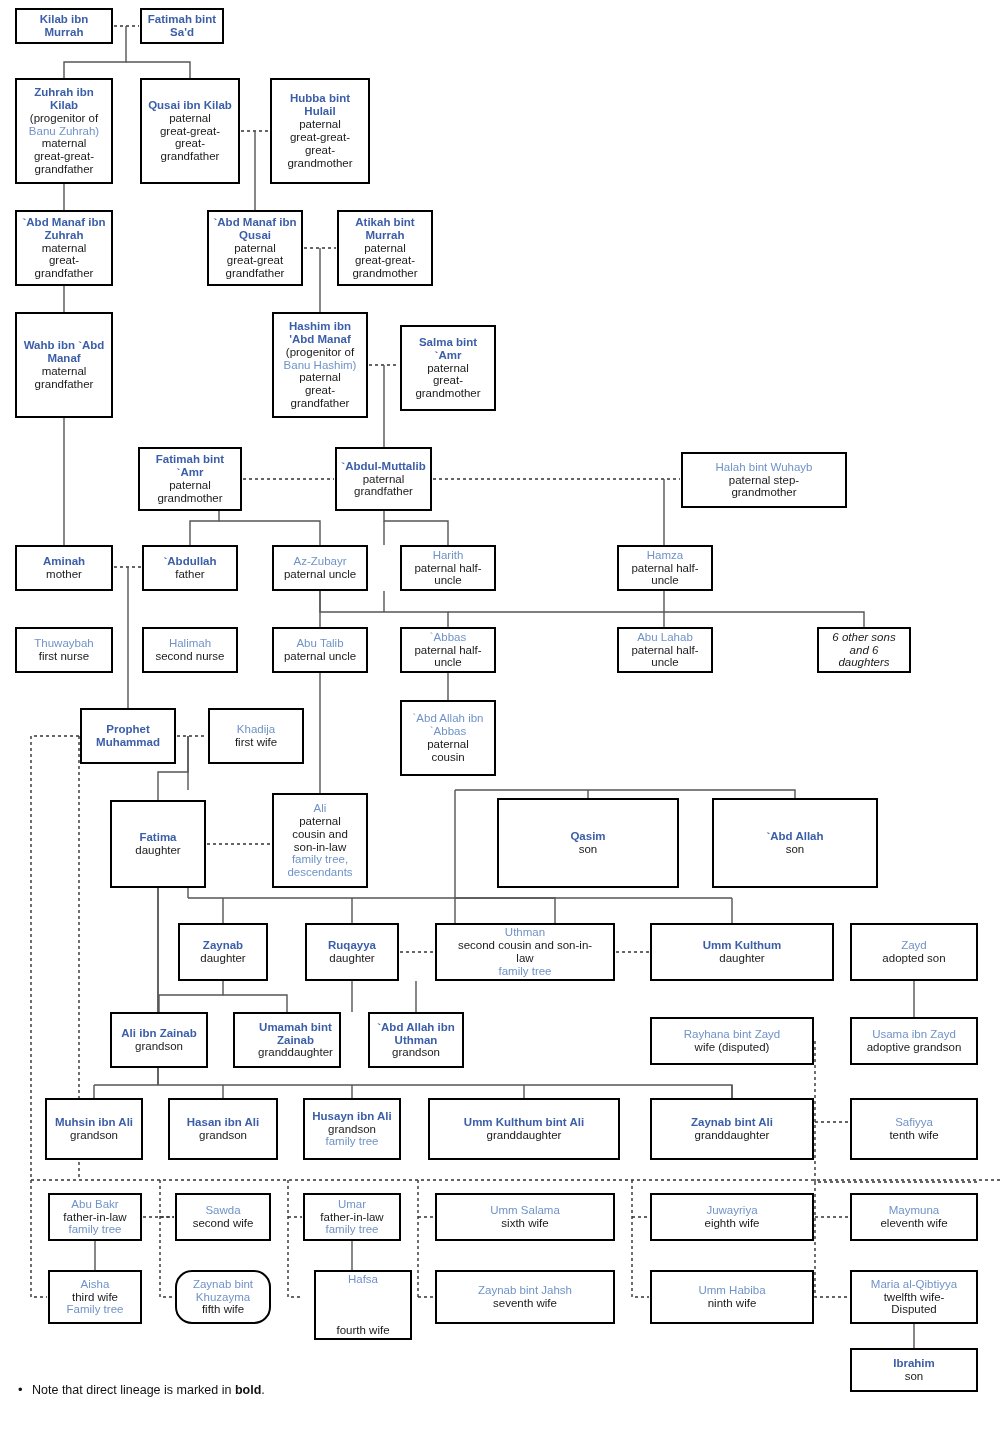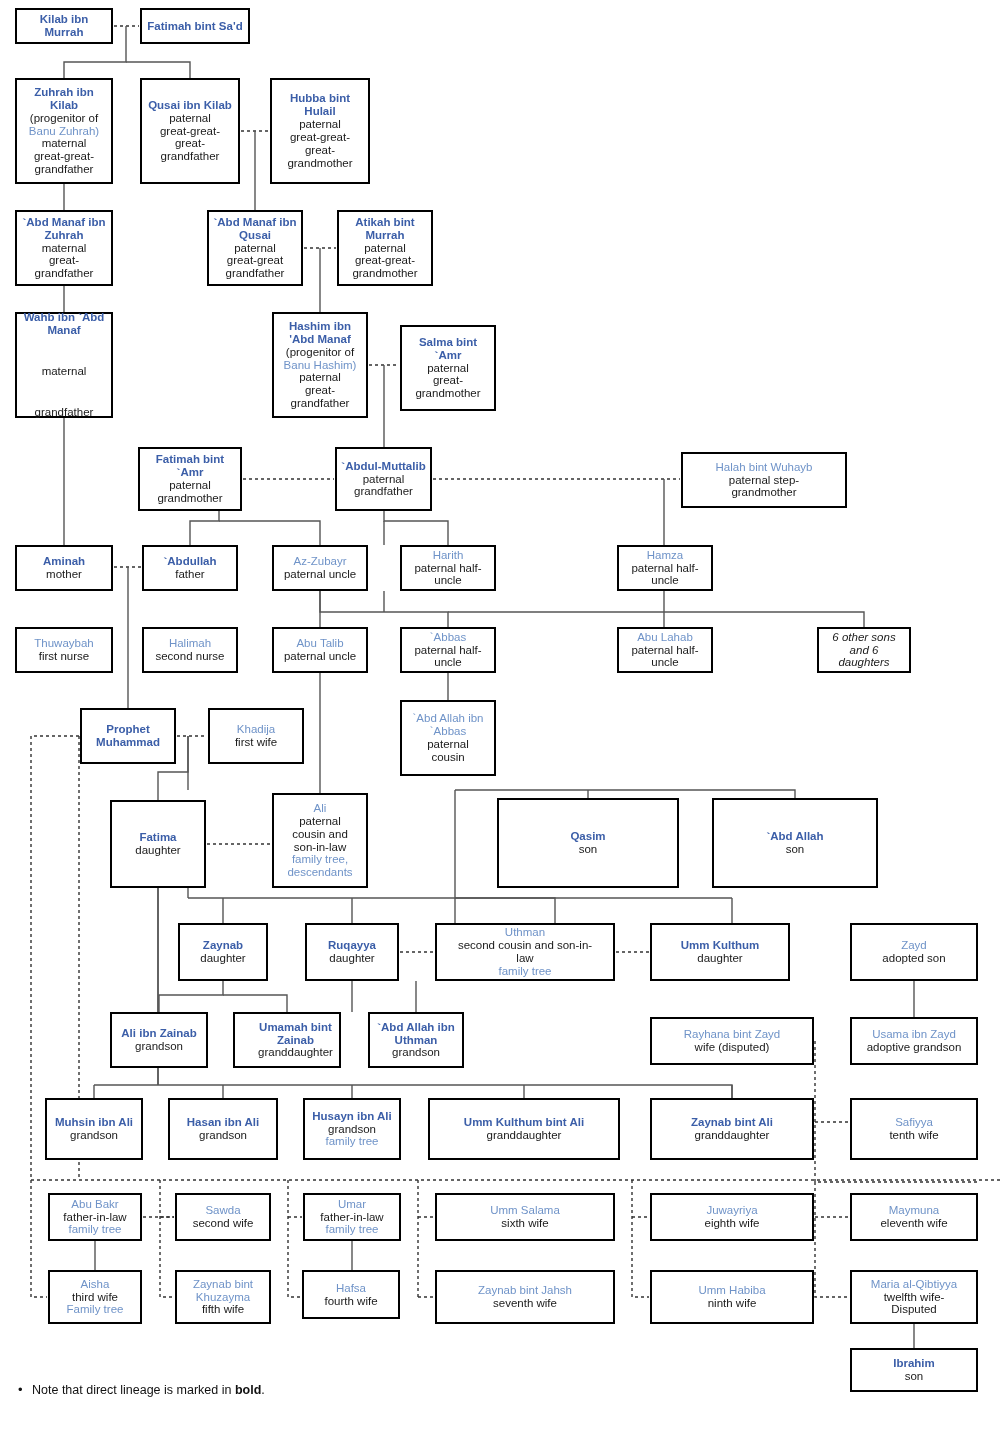--- a/index.html
+++ b/index.html
@@ -205,21 +205,21 @@
       <path d="M632,1180 V1297 H649" stroke-dasharray="3,3" stroke="#333"></path>
       <path d="M632,1217 H649" stroke-dasharray="3,3" stroke="#333"></path>
       <path d="M47,1217 H47" stroke-dasharray="3,3" stroke="#333"></path>
     </g>
   </svg>
 
   <div id="nodes-layer">
       <div class="node" style="left: 15px; top: 8px; width: 98px; height: 36px;">
         <span class="ttl">Kilab ibn Murrah</span>
       </div>
-      <div class="node" style="left: 140px; top: 8px; width: 110px; height: 36px; justify-content: center;">
+      <div class="node" style="left: 140px; top: 8px; width: 84px; height: 36px; justify-content: center;">
         <span class="ttl">Fatimah bint Sa'd</span>
       </div>
       <div class="node" style="left: 15px; top: 78px; width: 98px; height: 106px;">
         <span class="ttl">Zuhrah ibn Kilab</span>
         <span class="sub">(progenitor of</span>
         <span class="lnk">Banu Zuhrah)</span>
         <span class="sub">maternal</span>
         <span class="sub">great-great-</span>
         <span class="sub">grandfather</span>
       </div>
@@ -248,21 +248,21 @@
         <span class="sub">paternal</span>
         <span class="sub">great-great</span>
         <span class="sub">grandfather</span>
       </div>
       <div class="node" style="left: 337px; top: 210px; width: 96px; height: 76px;">
         <span class="ttl">Atikah bint Murrah</span>
         <span class="sub">paternal</span>
         <span class="sub">great-great-</span>
         <span class="sub">grandmother</span>
       </div>
-      <div class="node" style="left: 15px; top: 312px; width: 98px; height: 106px; gap: 28px;">
+      <div class="node" style="left: 15px; top: 312px; width: 98px; height: 106px;">
         <span class="ttl">Wahb ibn `Abd Manaf</span>
         <span class="sub">maternal</span>
         <span class="sub">grandfather</span>
       </div>
       <div class="node" style="left: 272px; top: 312px; width: 96px; height: 106px;">
         <span class="ttl">Hashim ibn 'Abd Manaf</span>
         <span class="sub">(progenitor of</span>
         <span class="lnk">Banu Hashim)</span>
         <span class="sub">paternal</span>
         <span class="sub">great-</span>
@@ -377,21 +377,21 @@
       <div class="node" style="left: 305px; top: 923px; width: 94px; height: 58px;">
         <span class="ttl">Ruqayya</span>
         <span class="sub">daughter</span>
       </div>
       <div class="node" style="left: 435px; top: 923px; width: 180px; height: 58px;">
         <span class="ttl-lt">Uthman</span>
         <span class="sub">second cousin and son-in-</span>
         <span class="sub">law</span>
         <span class="lnk">family tree</span>
       </div>
-      <div class="node" style="left: 650px; top: 923px; width: 140px; height: 58px;">
+      <div class="node" style="left: 650px; top: 923px; width: 184px; height: 58px;">
         <span class="ttl">Umm Kulthum</span>
         <span class="sub">daughter</span>
       </div>
       <div class="node" style="left: 850px; top: 923px; width: 128px; height: 58px;">
         <span class="ttl-lt">Zayd</span>
         <span class="sub">adopted son</span>
       </div>
       <div class="node" style="left: 110px; top: 1012px; width: 98px; height: 56px;">
         <span class="ttl">Ali ibn Zainab</span>
         <span class="sub">grandson</span>
@@ -461,25 +461,25 @@
       </div>
       <div class="node" style="left: 850px; top: 1193px; width: 128px; height: 48px;">
         <span class="ttl-lt">Maymuna</span>
         <span class="sub">eleventh wife</span>
       </div>
       <div class="node" style="left: 48px; top: 1270px; width: 94px; height: 54px;">
         <span class="ttl-lt">Aisha</span>
         <span class="sub">third wife</span>
         <span class="lnk">Family tree</span>
       </div>
-      <div class="node" style="left: 175px; top: 1270px; width: 96px; height: 54px;">
+      <div class="node" style="left: 175px; top: 1270px; width: 96px; height: 54px; border-radius: 17px;">
         <span class="ttl-lt">Zaynab bint Khuzayma</span>
         <span class="sub">fifth wife</span>
       </div>
-      <div class="node" style="left: 302px; top: 1270px; width: 98px; height: 49px;">
+      <div class="node" style="left: 314px; top: 1270px; width: 98px; height: 70px; justify-content: space-between;">
         <span class="ttl-lt">Hafsa</span>
         <span class="sub">fourth wife</span>
       </div>
       <div class="node" style="left: 435px; top: 1270px; width: 180px; height: 54px;">
         <span class="ttl-lt">Zaynab bint Jahsh</span>
         <span class="sub">seventh wife</span>
       </div>
       <div class="node" style="left: 650px; top: 1270px; width: 164px; height: 54px;">
         <span class="ttl-lt">Umm Habiba</span>
         <span class="sub">ninth wife</span>

